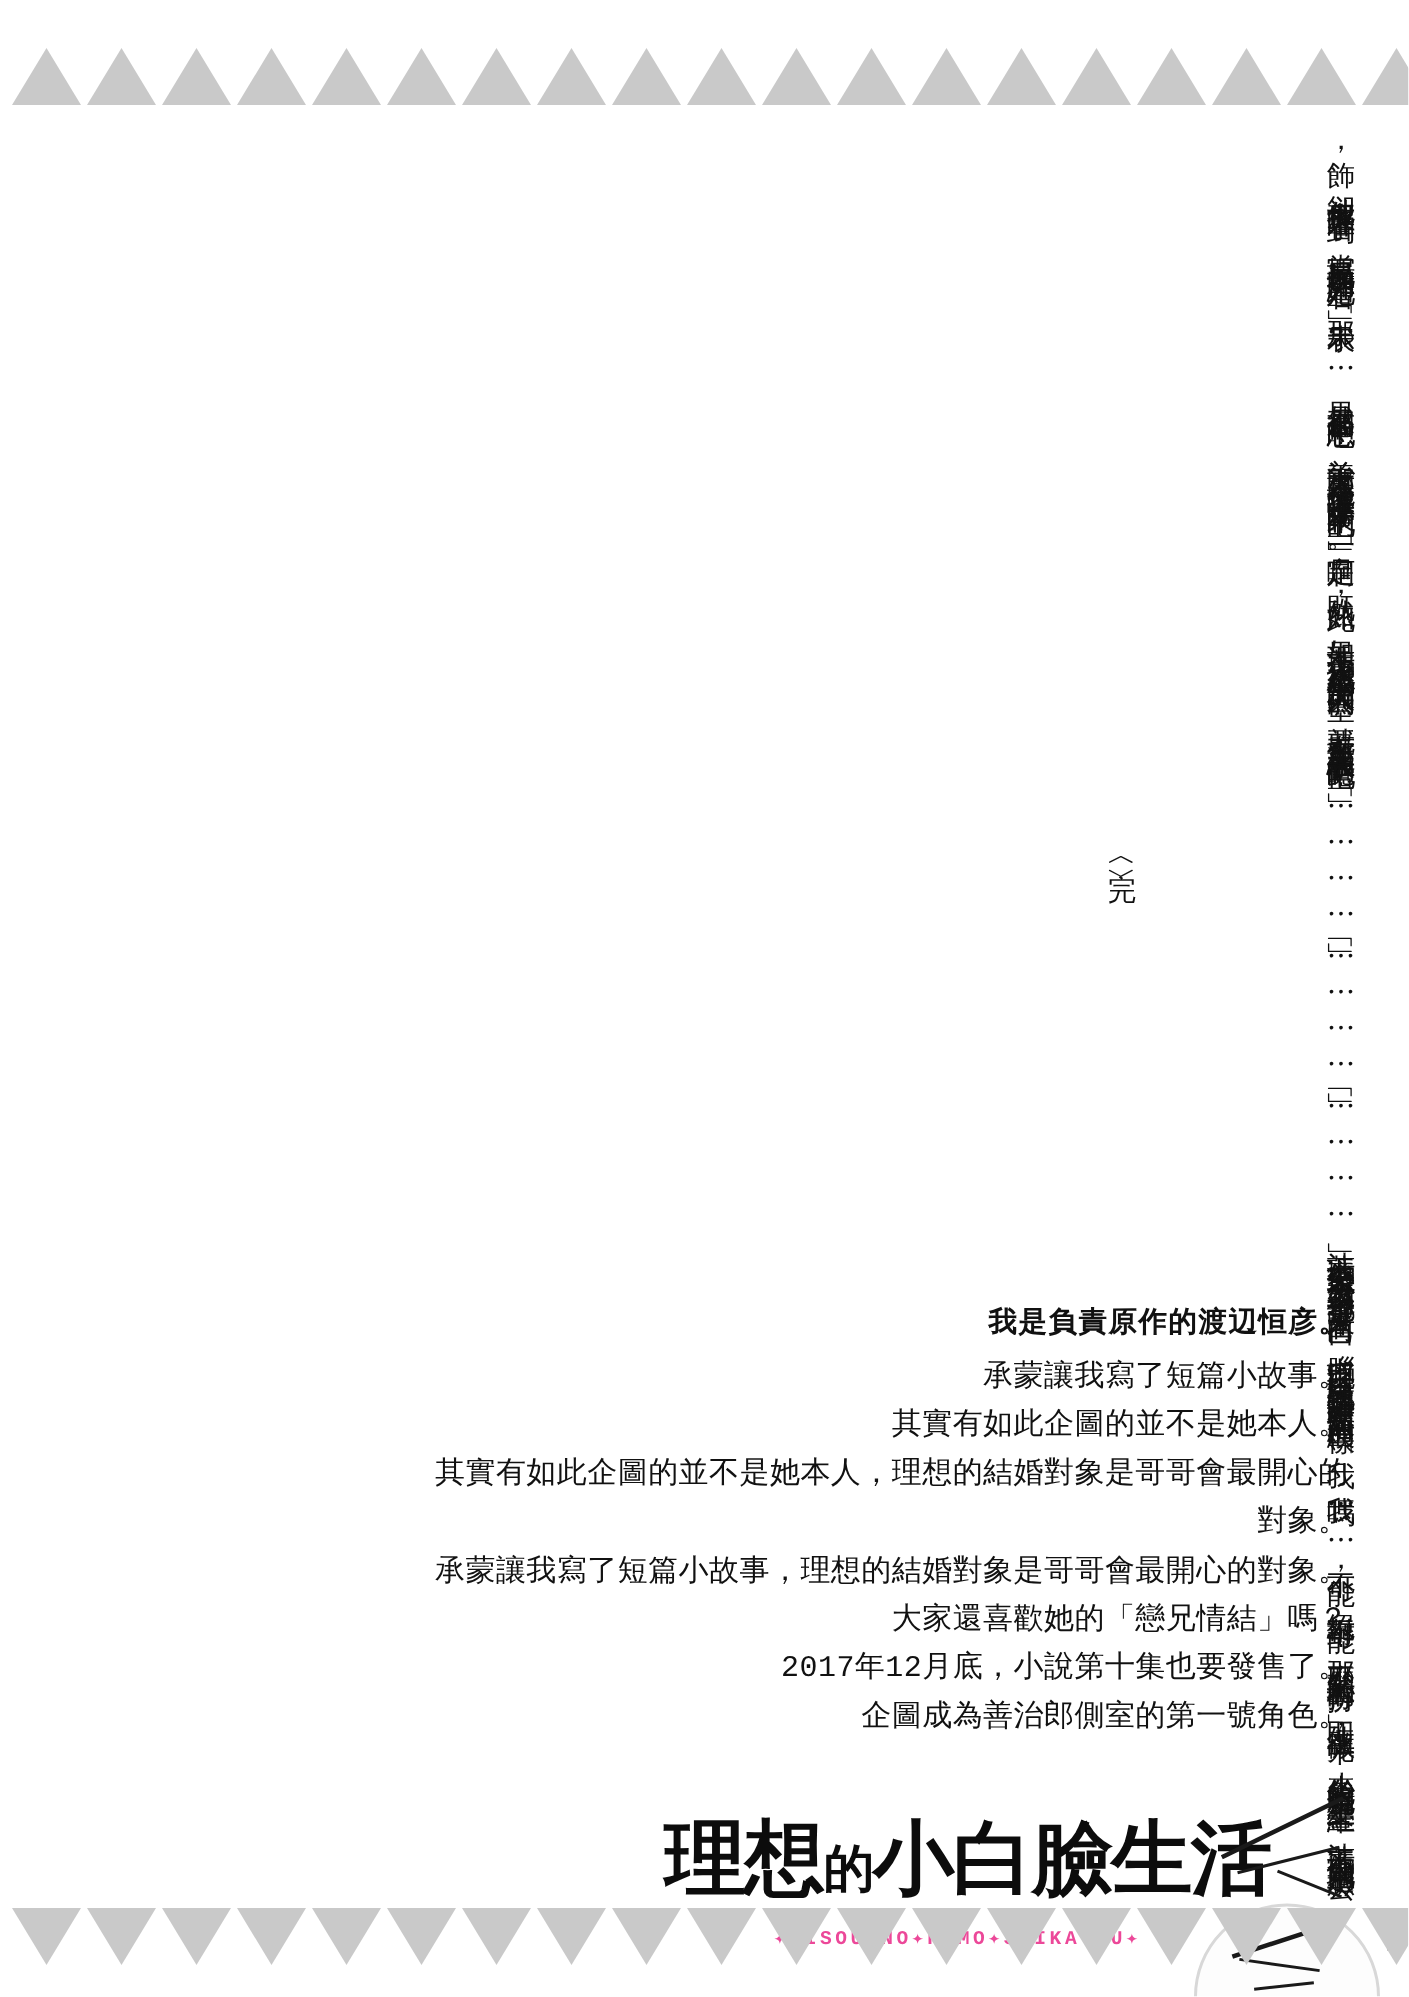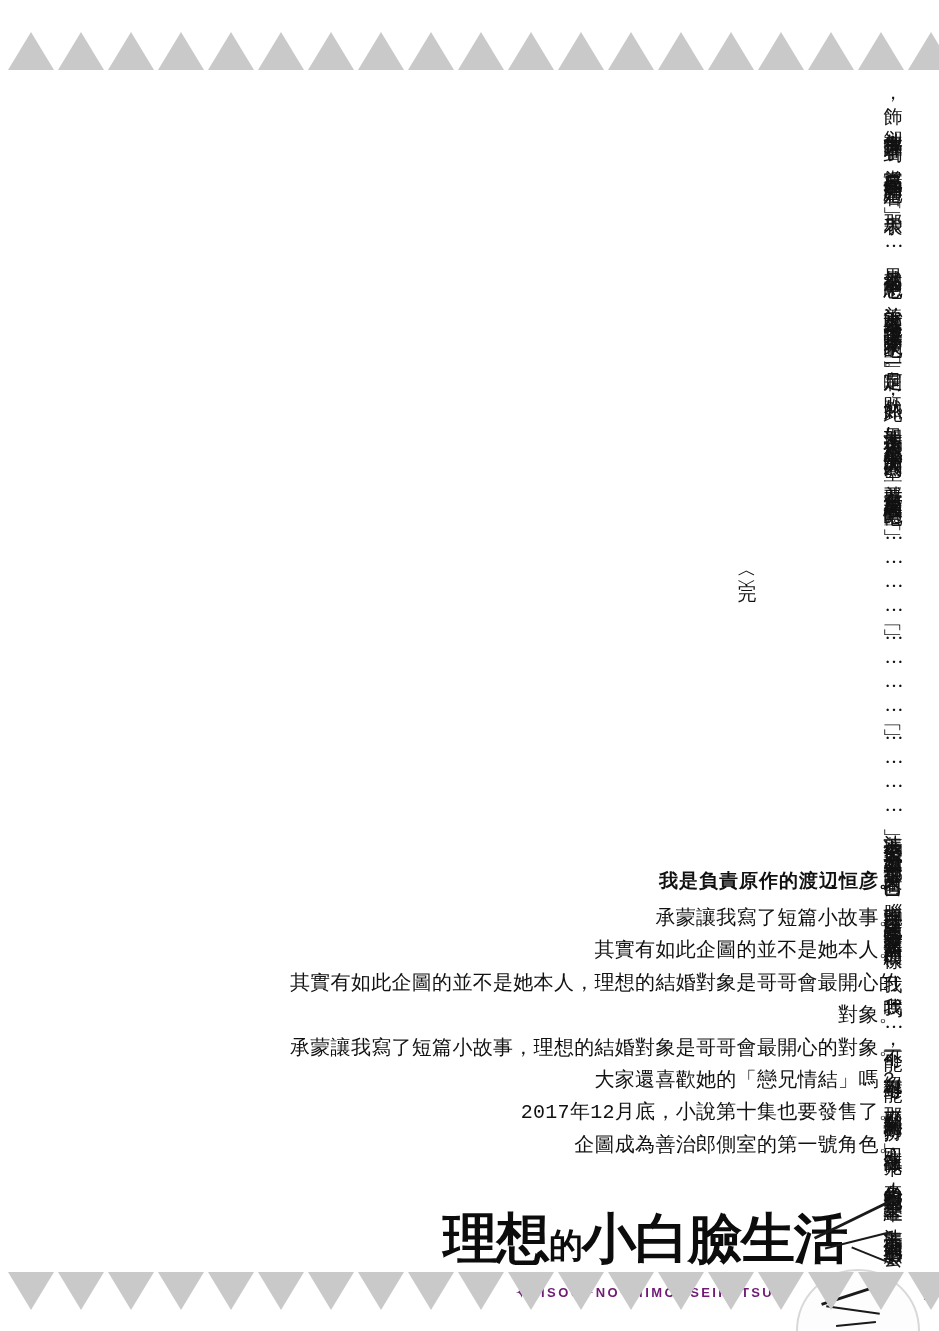--- a/index.html
+++ b/index.html
@@ -125,25 +125,25 @@
     white-space: nowrap;
   }
   .logo-main .sm {
     font-size: 34px;
     vertical-align: baseline;
   }
   .logo-sub {
     position: absolute;
     left: 516px;
     top: 82px;
-    font-family: Liberation Sans, sans-serif;
+    font-family: Liberation Mono, monospace;
     font-weight: bold;
     font-size: 13px;
     letter-spacing: 2.4px;
-    color: #701a75;
+    color: #ec4899;
     white-space: nowrap;
   }
   .logo-art {
     position: absolute;
     left: 790px;
     top: -6px;
     width: 150px;
     height: 150px;
     overflow: hidden;
   }

